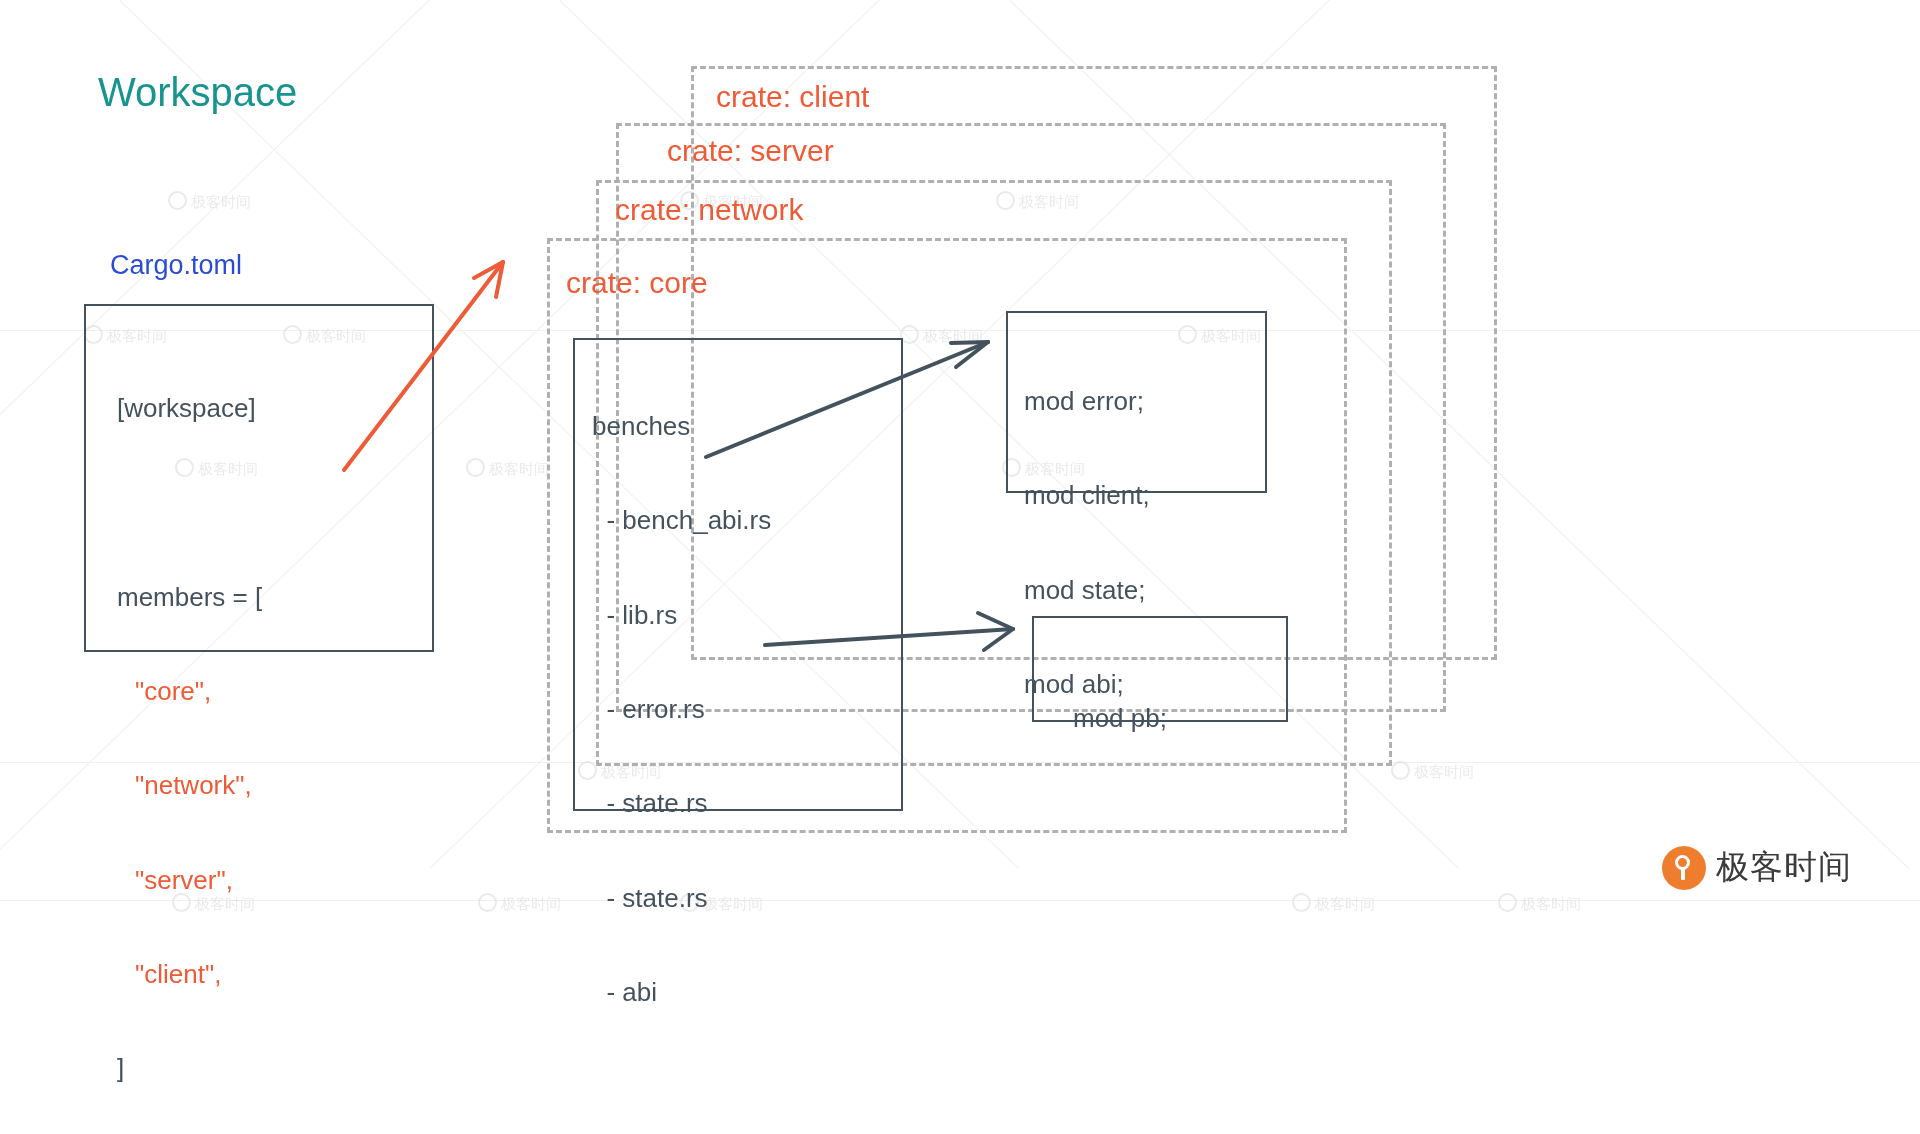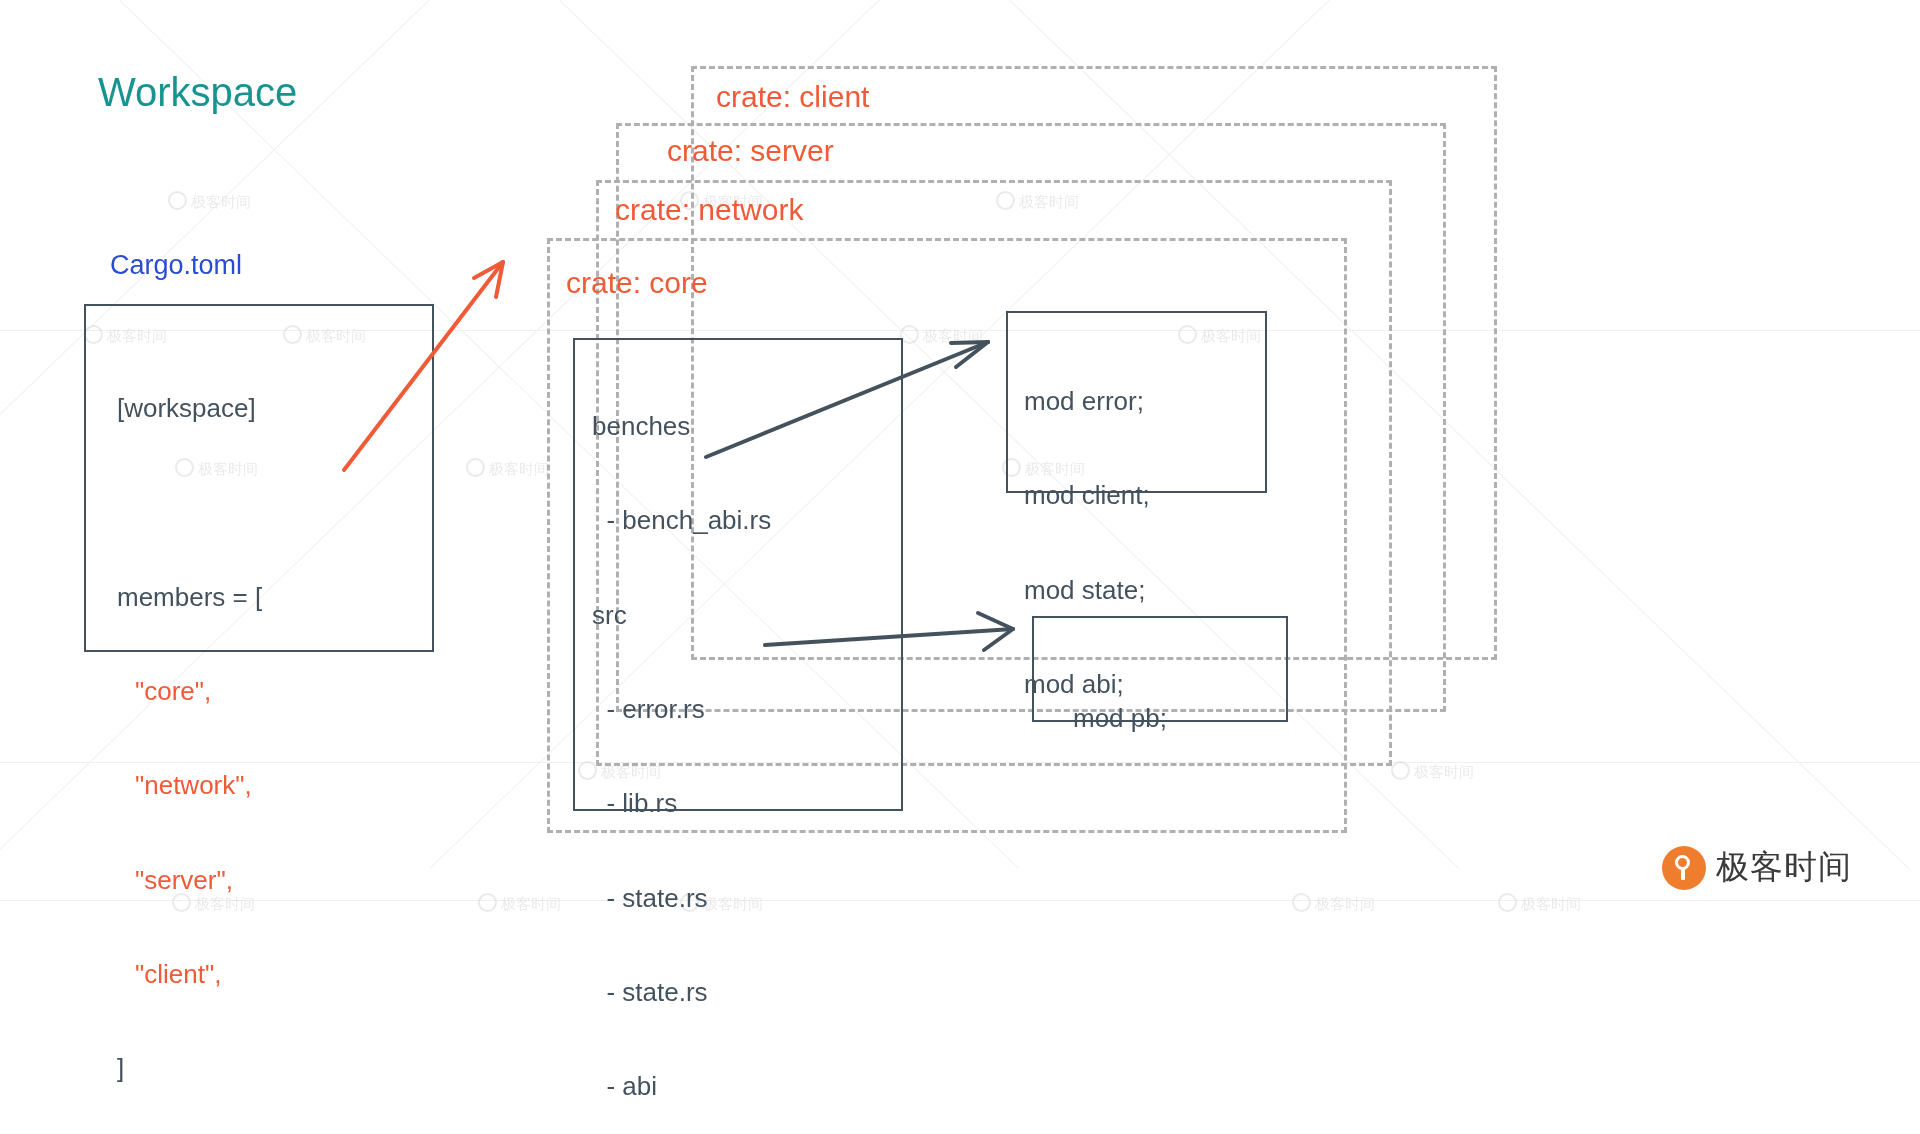--- a/index.html
+++ b/index.html
@@ -209,23 +209,22 @@
     <span class="code-line str-orange" style="padding-left:18px;">"network",</span>
     <span class="code-line str-orange" style="padding-left:18px;">"server",</span>
     <span class="code-line str-orange" style="padding-left:18px;">"client",</span>
     <span class="code-line">]</span>
   </div>
 
   <div class="solid-box" style="left:573px; top:338px; width:330px; height:473px;"></div>
   <div class="box-text" style="left:592px; top:348px; width:300px;">
     <span class="code-line">benches</span>
     <span class="code-line">  - bench_abi.rs</span>
-    <span class="code-line">src</span>
+    <span class="code-line">  - lib.rs</span>
     <span class="code-line">  - error.rs</span>
-    <span class="code-line">  - lib.rs</span>
     <span class="code-line">  - state.rs</span>
     <span class="code-line">  - state.rs</span>
     <span class="code-line">  - abi</span>
     
     
     
     
     
     
   </div>

